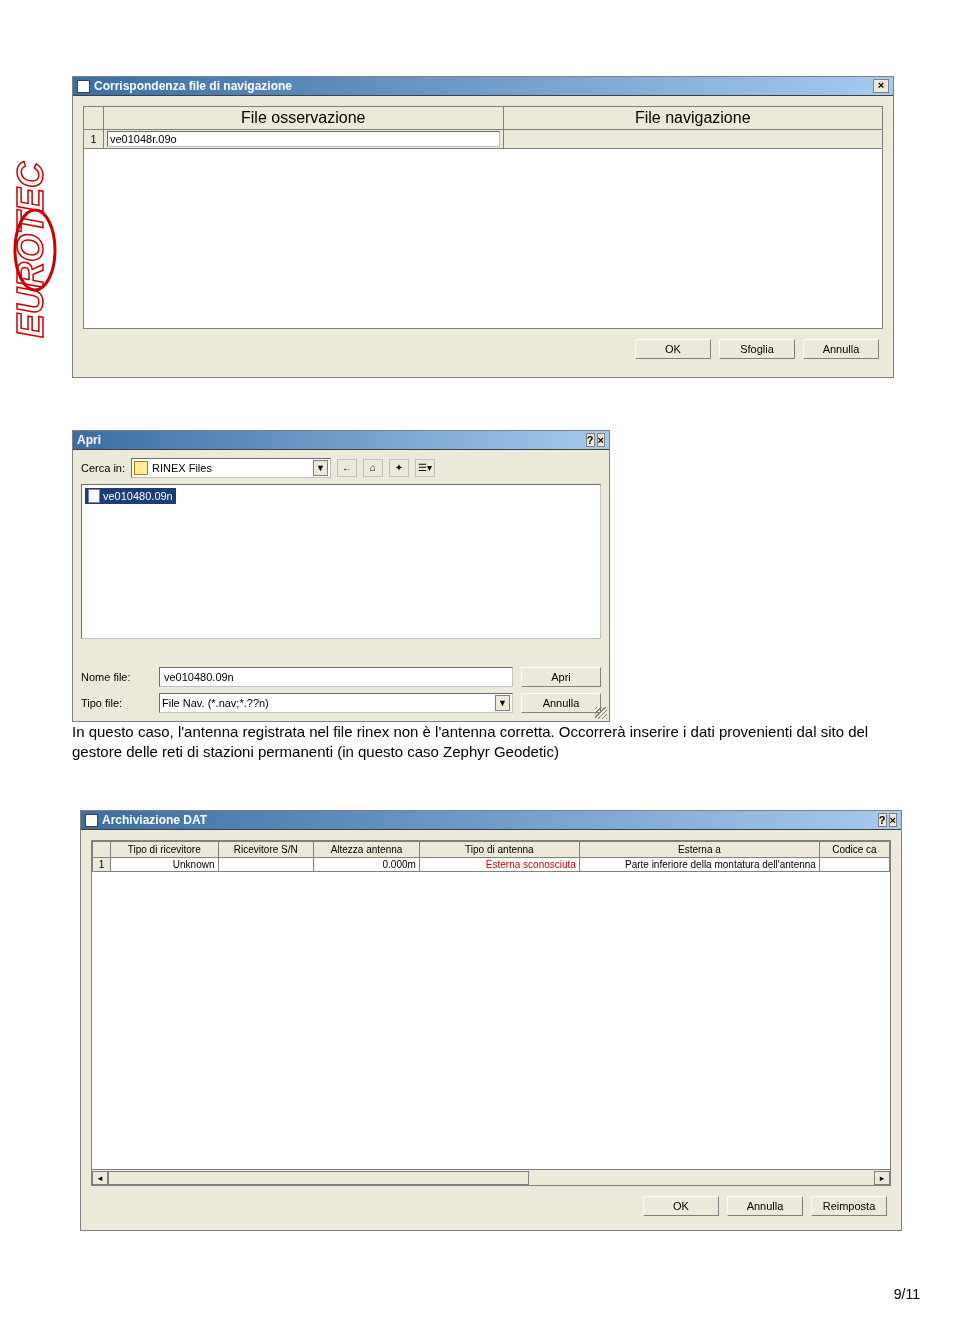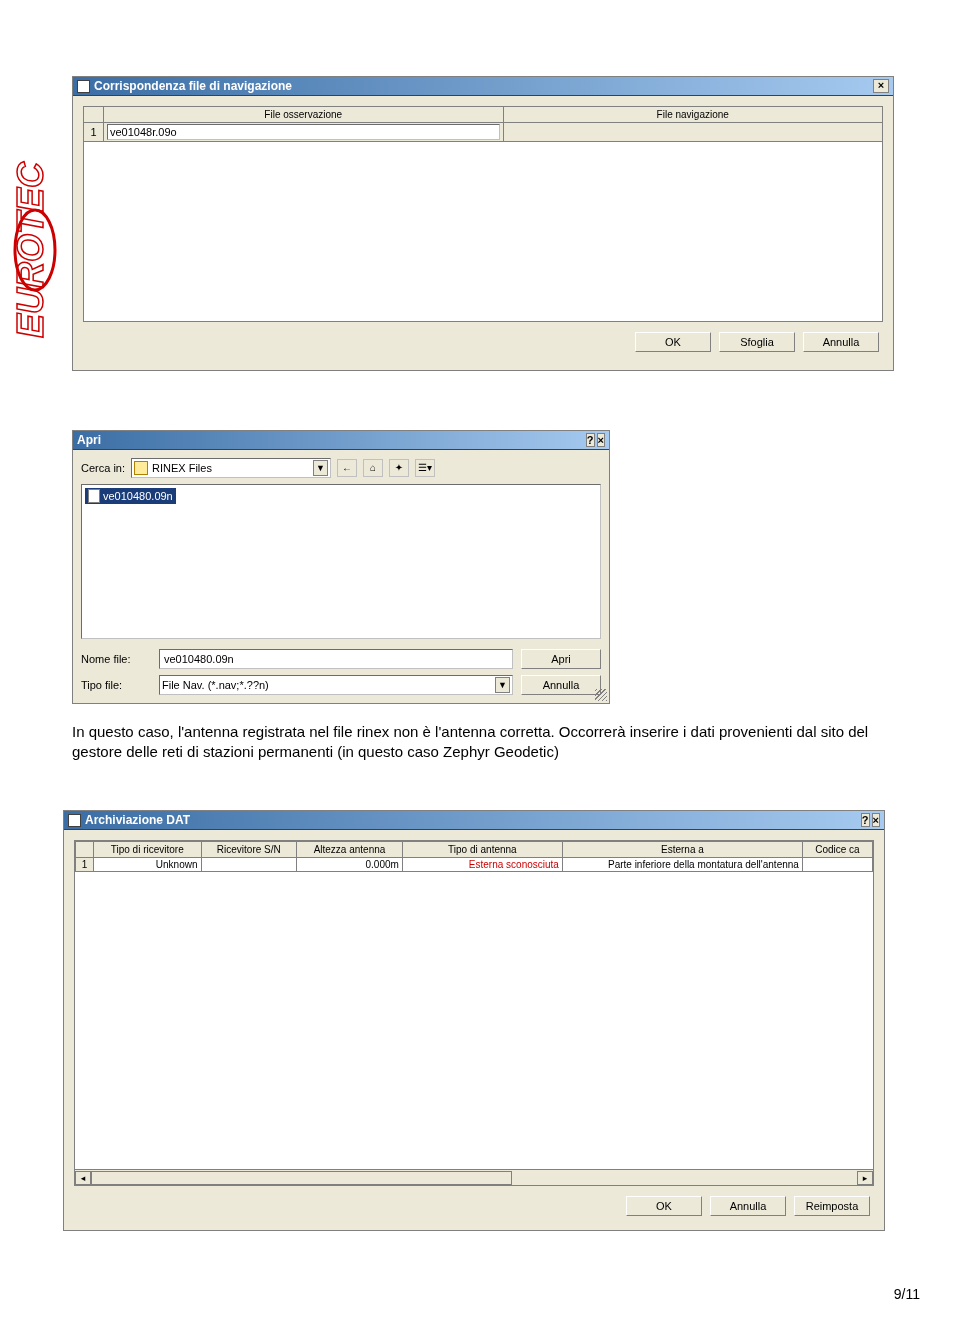--- a/index.html
+++ b/index.html
@@ -76,21 +76,21 @@
     width: 100%;
     border-collapse: collapse;
     background: #ece9d8;
   }
   .dlg1-table th {
     border: 1px solid #808080;
     background: #ece9d8;
     font-weight: normal;
     padding: 2px 4px;
     text-align: center;
-    font-size: 10px;
+    font-size: 16px;
   }
   .dlg1-table td {
     border: 1px solid #808080;
     padding: 1px 3px;
     font-size: 11px;
   }
   .dlg1-table .rownum { width: 20px; text-align: center; background: #ece9d8; }
   .dlg1-table .col-oss { width: 50%; }
   .dlg1-table input.cell {
     border: 1px inset #c0c0c0;
@@ -193,21 +193,21 @@
   .file-item .file-icon {
     width: 12px; height: 14px;
     background: #fff;
     border: 1px solid #808080;
   }
   .dlg2-form {
     display: grid;
     grid-template-columns: 70px 1fr 80px;
     gap: 6px 8px;
     align-items: center;
-    margin-top: 10px;
+    margin-top: 28px;
   }
   .dlg2-form input.txt {
     border: 1px inset #c0c0c0;
     height: 20px;
     padding: 1px 4px;
     font-size: 11px;
     background: #fff;
     width: 100%;
   }
   .resize-grip {
@@ -224,21 +224,21 @@
     top: 722px;
     width: 822px;
     font-size: 15px;
     font-family: Arial, sans-serif;
     line-height: 1.35;
   }
 
   
   .dlg3 {
     position: absolute;
-    left: 63px;
+    left: 80px;
     top: 810px;
     width: 822px;
     border: 1px solid #808080;
     background: #ece9d8;
   }
   .dlg3-body { padding: 10px; }
   .dlg3-table-wrap {
     background: #fff;
     border: 1px solid #808080;
     height: 330px;

